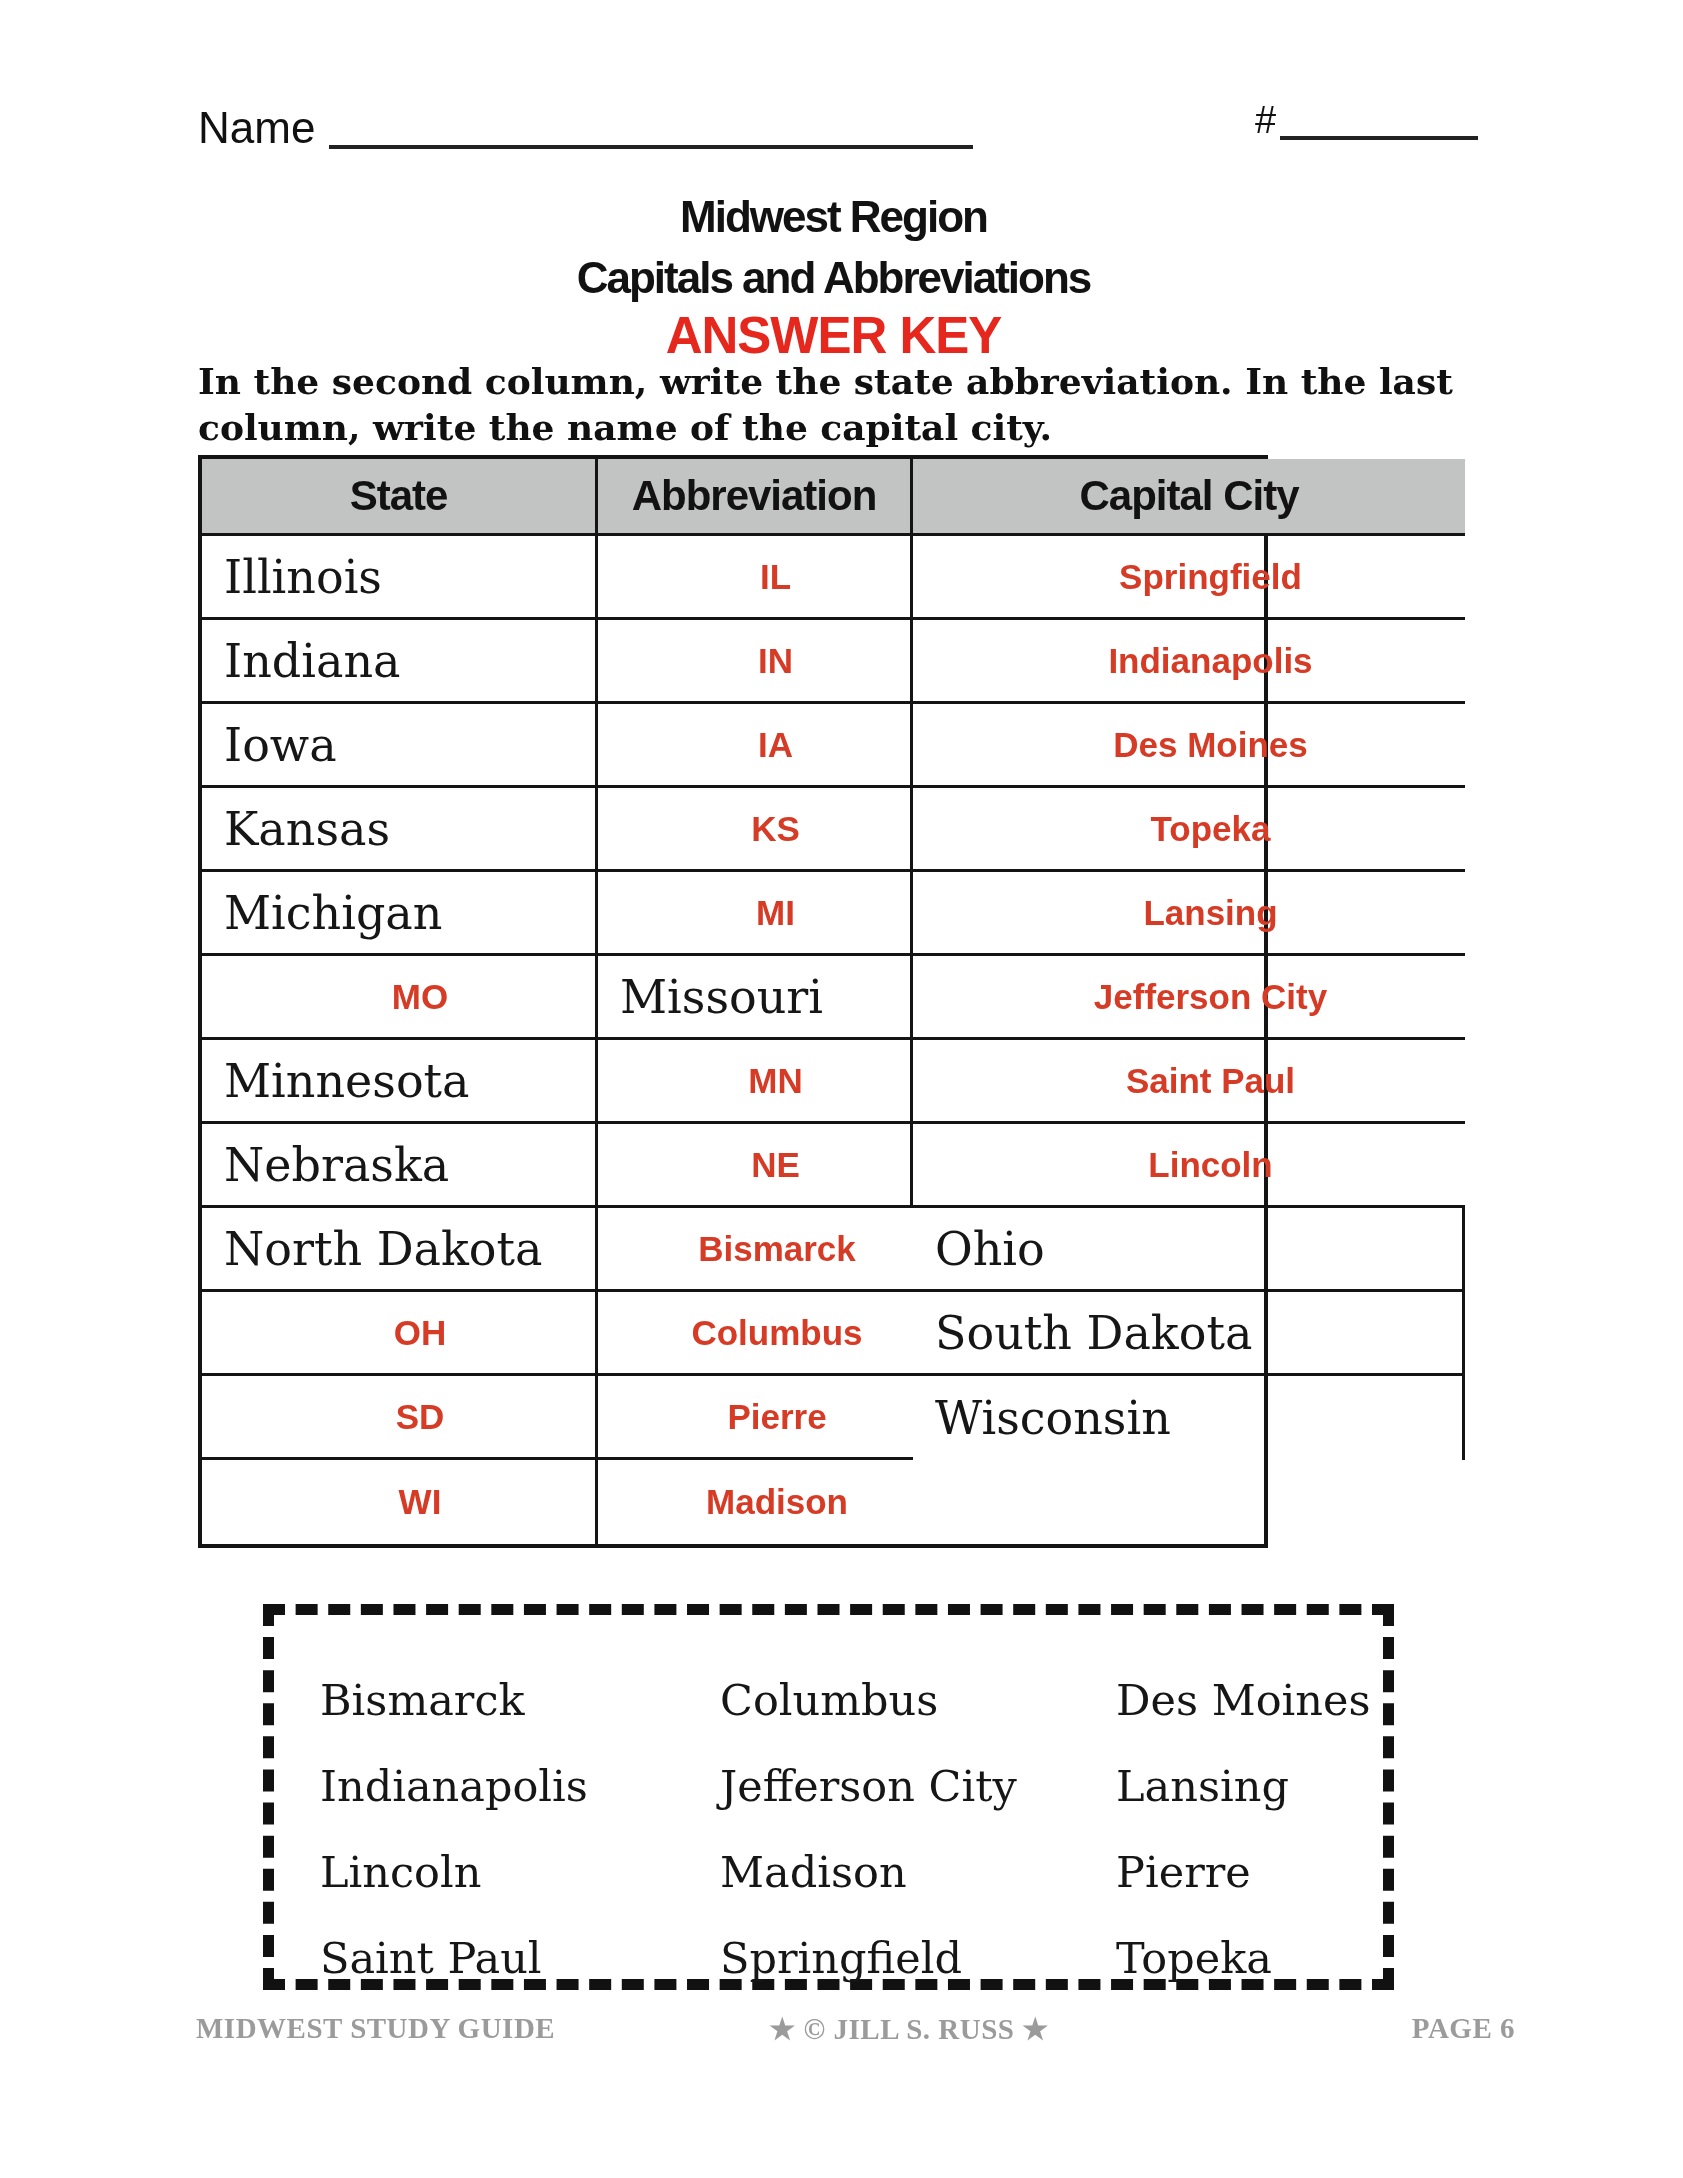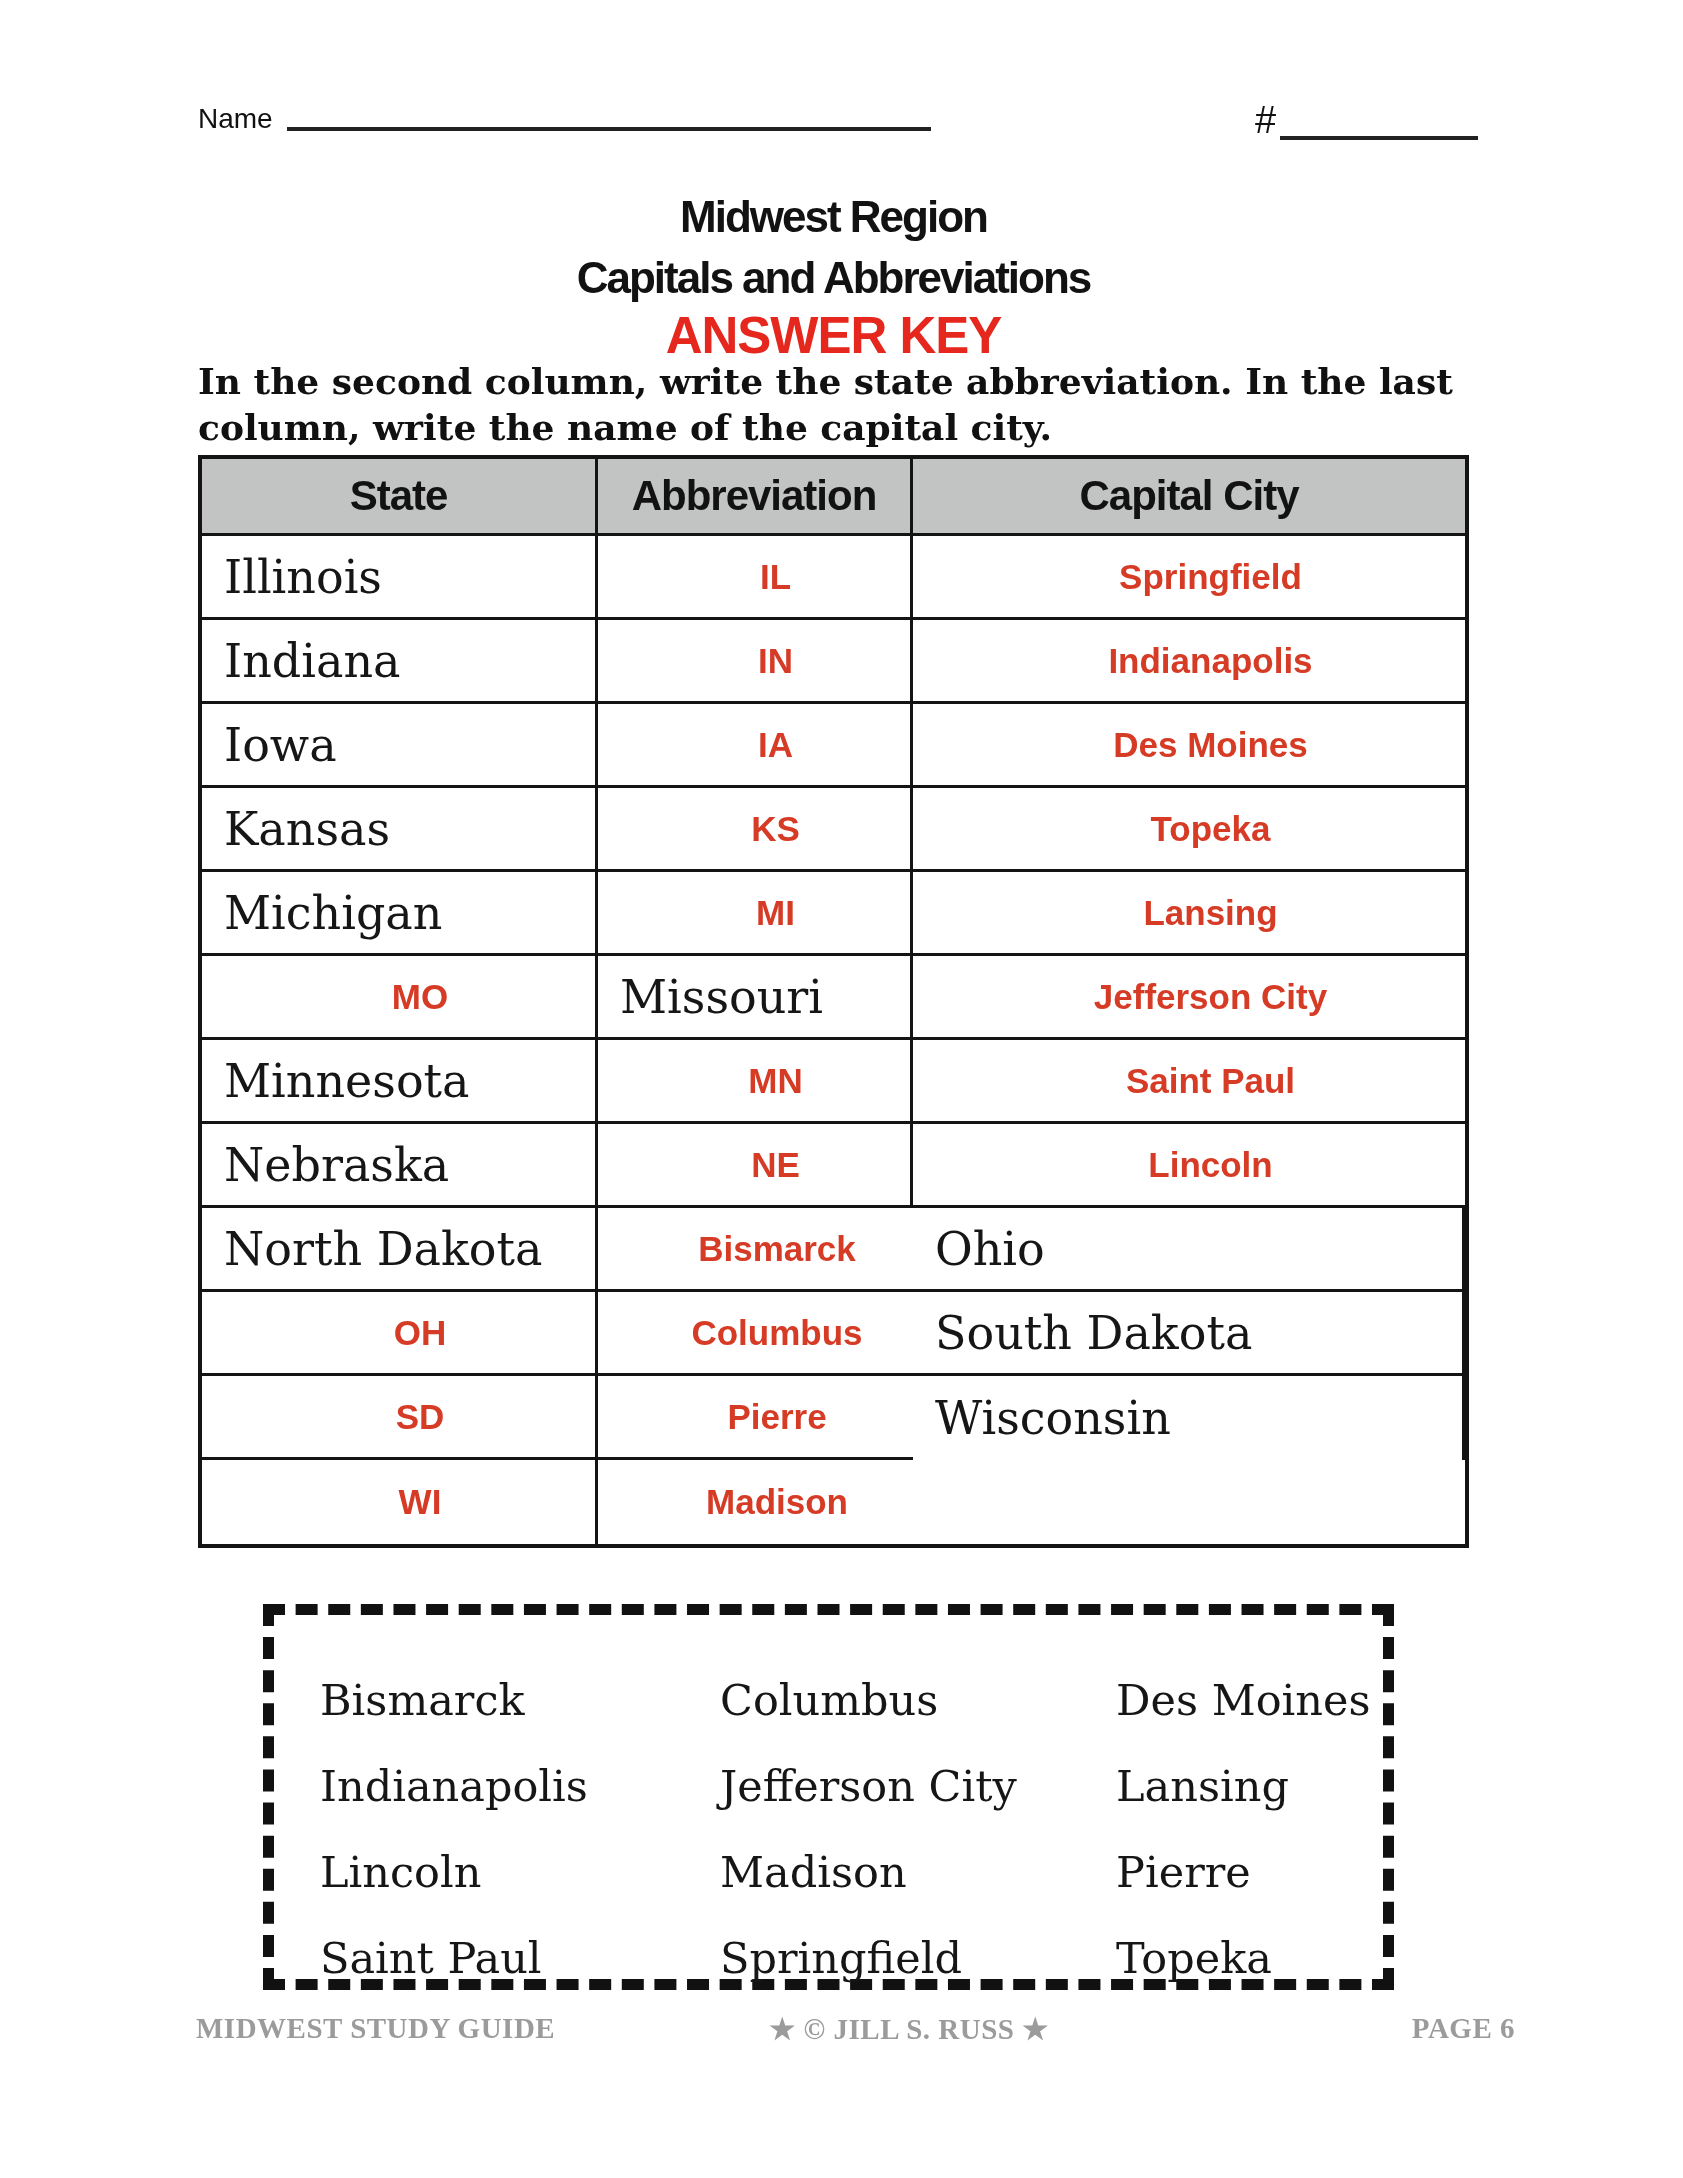--- a/index.html
+++ b/index.html
@@ -16,21 +16,21 @@
     width:1683px;height:2178px;
     background:#ffffff;
     overflow:hidden;
     font-family:"Liberation Sans",sans-serif;
     color:var(--ink);
   }
   
   .name-row{
     position:absolute;left:198px;top:103px;
     display:flex;align-items:flex-end;gap:14px;
-    font-size:28px;color:#111;
+    font-size:44px;color:#111;
   }
   .blank-line{
     height:4px;border-bottom:4px solid #222;
     margin-bottom:4px;
   }
   .name-row .blank-line{width:644px;}
   .hash-row{
     position:absolute;left:1255px;top:99px;
     display:flex;align-items:flex-end;gap:4px;
     font-size:38px;color:#111;
@@ -52,21 +52,21 @@
   }
   
   .instructions{
     position:absolute;left:198px;top:358px;width:1277px;
     font-family:"DejaVu Serif",serif;font-weight:700;
     font-size:36px;line-height:46px;color:#111;
   }
   
   .grid-table{
     position:absolute;left:198px;top:455px;
-    width:1271px;
+    width:1070px;
     border:4px solid var(--ink);
     display:grid;
     grid-template-columns:396px 315px 552px;
     grid-template-rows:77px repeat(12,84px);
     background:#fff;
   }
   .cell{
     border-right:3px solid var(--ink);
     border-bottom:3px solid var(--ink);
     display:flex;align-items:center;

